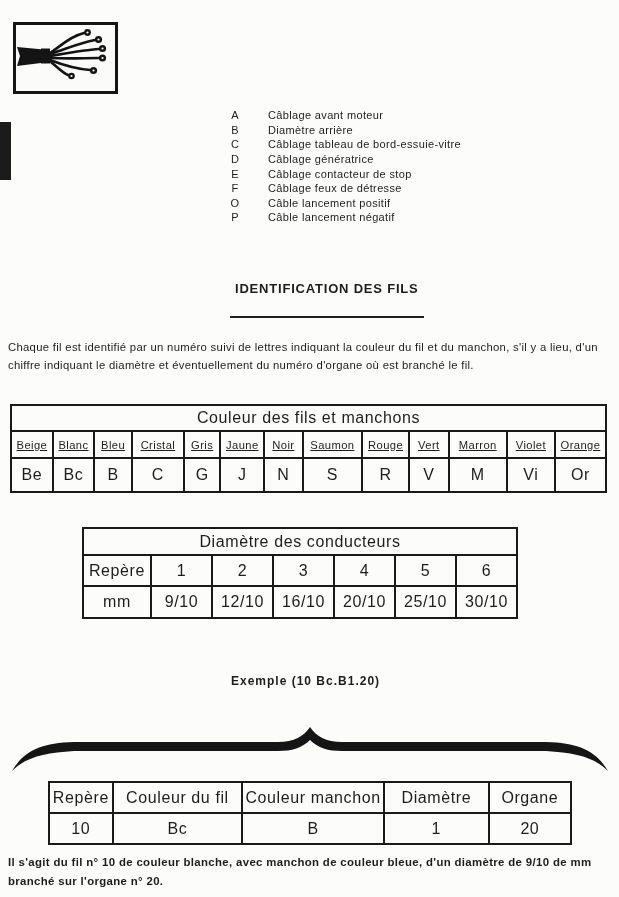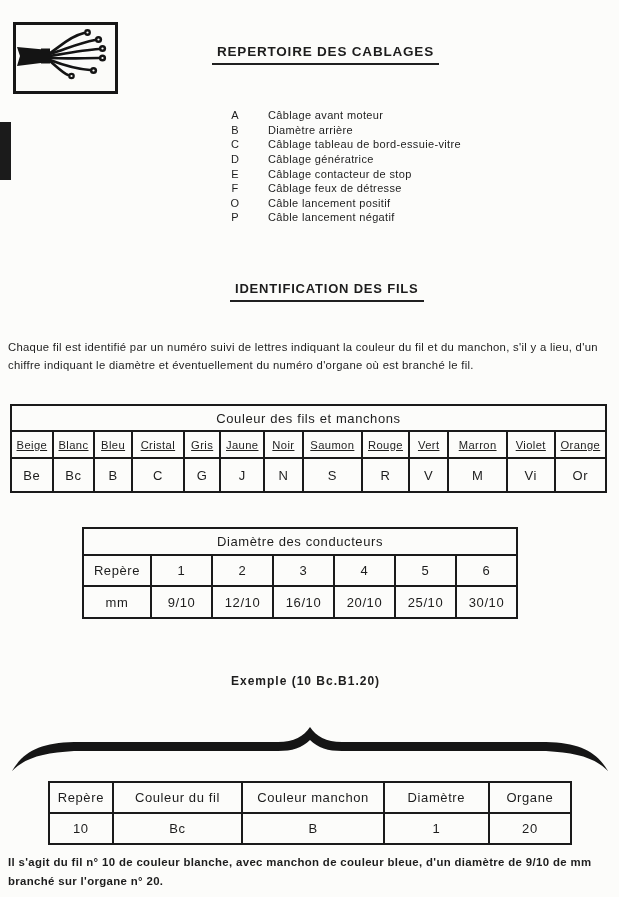--- a/index.html
+++ b/index.html
@@ -43,40 +43,40 @@
     font-size:11px; letter-spacing:0.3px;
   }
   .cable-label {
     margin-left:26px; font-size:11px; letter-spacing:0.35px;
     white-space:nowrap;
   }
 
   .section-title {
     position:absolute; left:230px; top:281px;
     font-size:13px; font-weight:bold; letter-spacing:0.8px;
-    padding:0 5px 4px 5px;
+    padding:0 5px 20px 5px;
     border-bottom:2px solid #202020;
     white-space:nowrap;
   }
 
   .intro-par {
     position:absolute; left:8px; top:339px; width:606px;
     font-size:11.3px; line-height:17.5px; letter-spacing:0.3px;
   }
 
   table.tbl {
     position:absolute;
     border-collapse:collapse;
     table-layout:fixed;
     background:#fcfcfa;
   }
   table.tbl td {
     border:2px solid #1a1a1a;
     text-align:center;
-    font-size:13px;
+    font-size:16px;
     letter-spacing:0.6px;
     padding:0 2px;
     overflow:hidden;
   }
   .tbl-title-row td { letter-spacing:1.2px; }
 
   .color-table { left:10px; top:404px; width:597px; }
   .color-table .row-title td { height:24px; }
   .color-table .row-names td { height:25px; font-size:11.2px; letter-spacing:0.4px; padding:0 1px;text-decoration:underline; }
   .color-table .row-codes td { height:32px; }
@@ -132,21 +132,20 @@
         <circle cx="86.5" cy="23.5" r="1.1"></circle>
         <circle cx="86.5" cy="33" r="1.1"></circle>
         <circle cx="77.5" cy="45.5" r="1.1"></circle>
         <circle cx="55.5" cy="51" r="1.1"></circle>
       </g>
     </svg>
   </div>
 
   <div class="side-tab"></div>
 
-  <div class="doc-title">REPERTOIRE DES CABLAGES</div>
 
   <div class="cable-index">
     <div class="cable-row">
       <span class="cable-code">A</span>
       <span class="cable-label">Câblage avant moteur</span>
     </div>
     <div class="cable-row">
       <span class="cable-code">B</span>
       <span class="cable-label">Diamètre arrière</span>
     </div>

